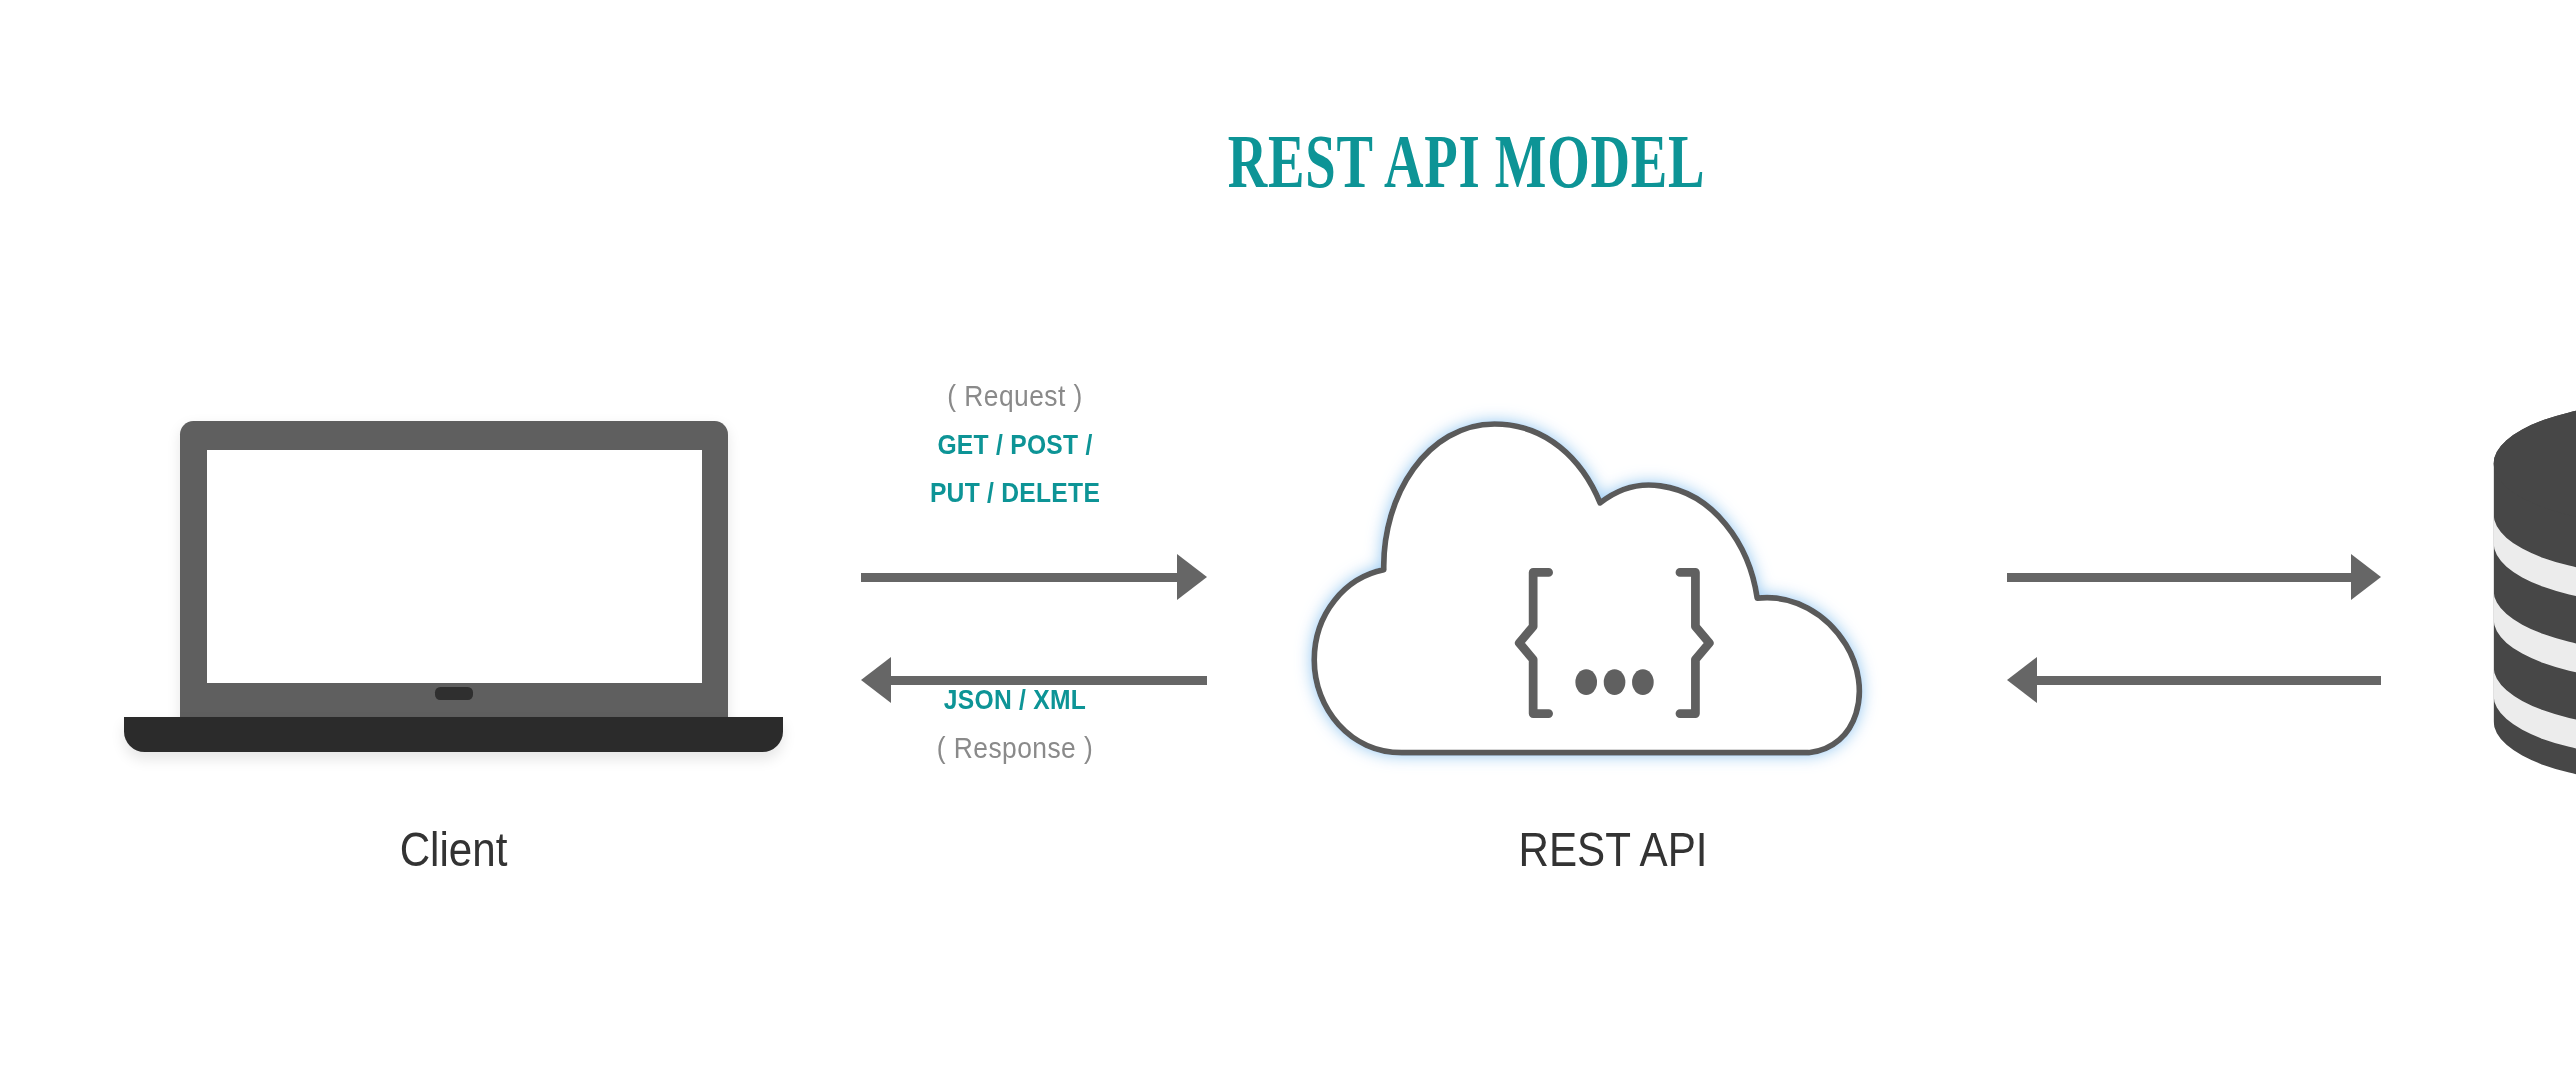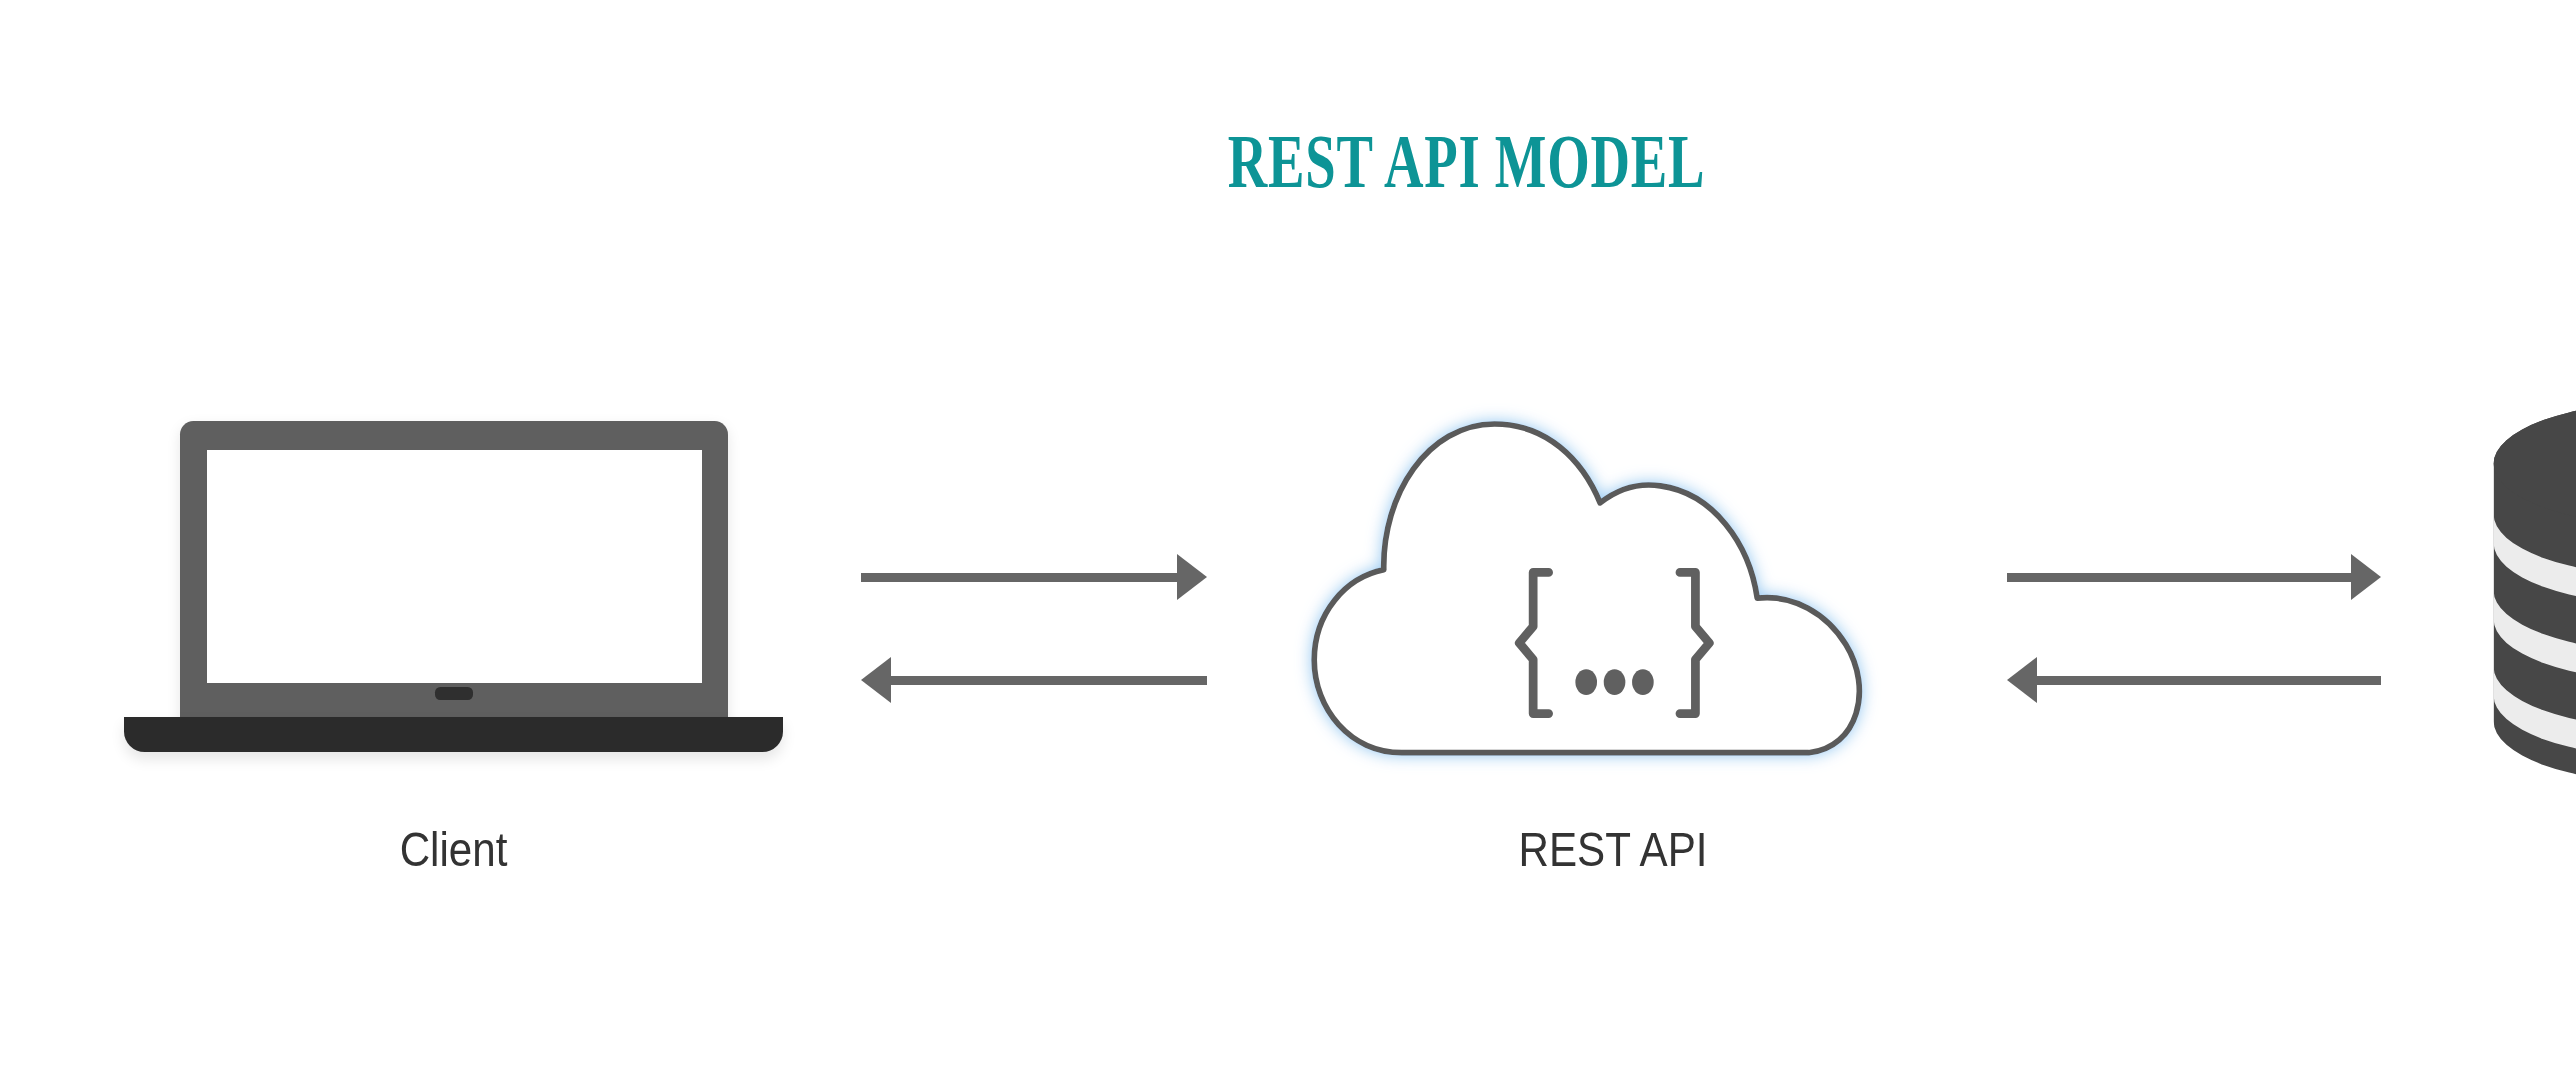--- a/index.html
+++ b/index.html
@@ -200,20 +200,27 @@
 
   <div id="client-node">
     <div class="laptop-lid">
       <div class="laptop-screen"></div>
     </div>
     <div class="laptop-notch"></div>
     <div class="laptop-base"></div>
   </div>
   <div id="client-label" class="node-label">Client</div>
 
+  <div id="message-column">
+    <div id="msg-request" class="msg msg-paren">( Request )</div>
+    <div id="msg-methods1" class="msg msg-verb">GET / POST /</div>
+    <div id="msg-methods2" class="msg msg-verb">PUT / DELETE</div>
+    <div id="msg-format" class="msg msg-verb">JSON / XML</div>
+    <div id="msg-response" class="msg msg-paren">( Response )</div>
+  </div>
 
   <div id="arrows-left" class="arrow-pair">
     <div class="arrow arrow-right arrow-top">
       <div class="arrow-shaft"></div>
       <div class="arrow-head"></div>
     </div>
     <div class="arrow arrow-left arrow-bottom">
       <div class="arrow-shaft"></div>
       <div class="arrow-head"></div>
     </div>

